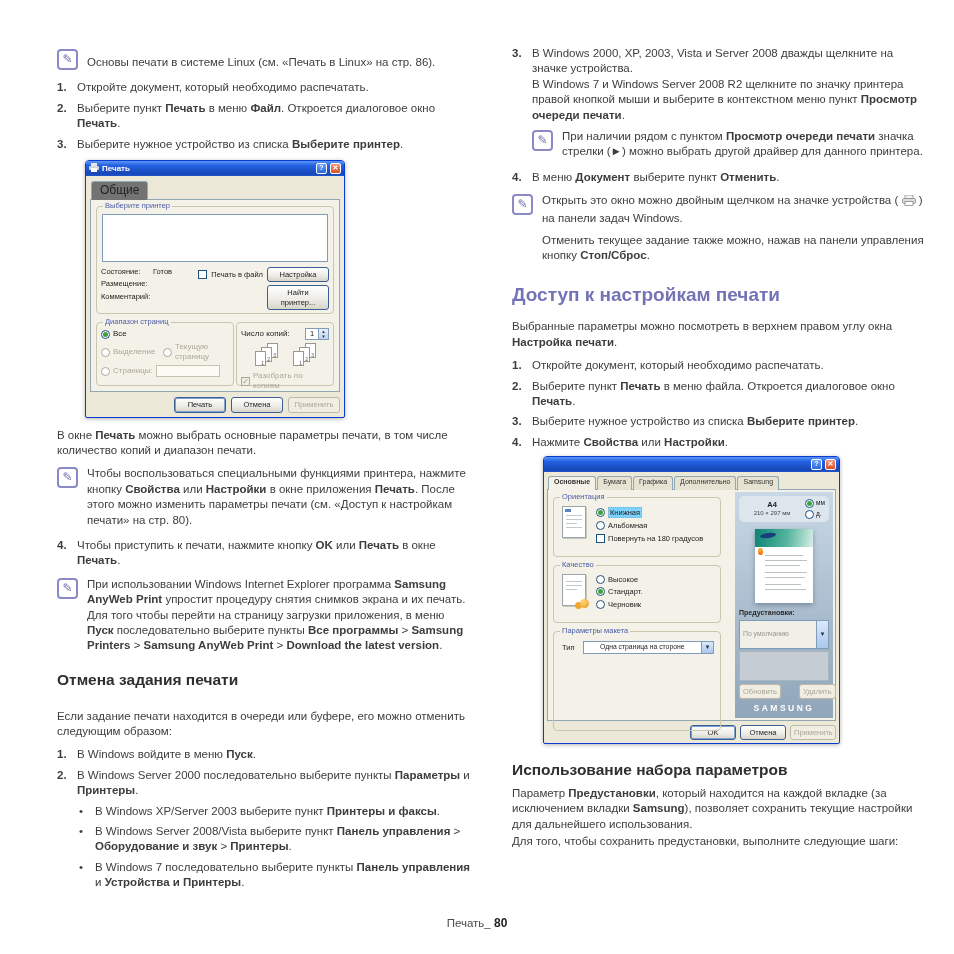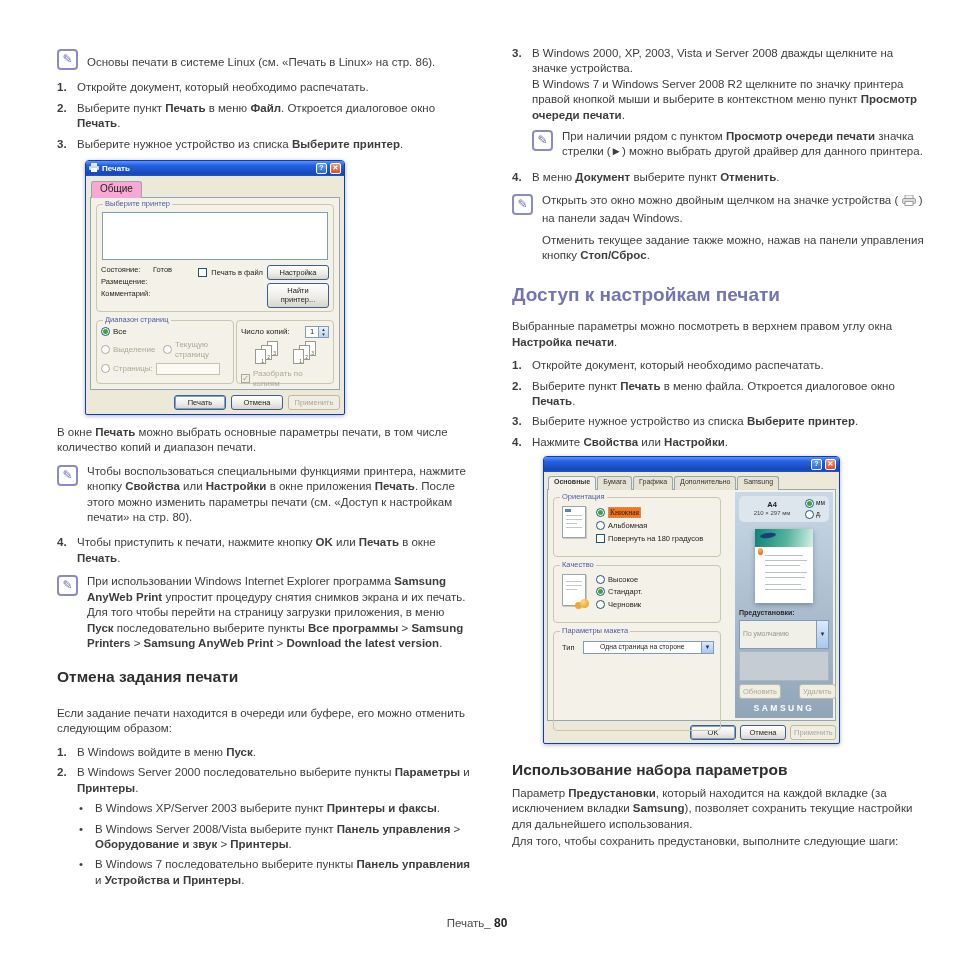--- a/index.html
+++ b/index.html
@@ -43,21 +43,21 @@
   .cb{flex:none;width:9px;height:9px;border:1px solid #1c5180;background:#fff;display:inline-block;box-sizing:border-box;font-size:8px;line-height:7px;text-align:center;}
   .cb.dis{border-color:#aca899;background:#f1efe2;color:#8fa08f;}
   .row{display:flex;align-items:center;gap:3px;}
   .dis-t{color:#aca899;}
   .pbtn{display:inline-block;box-sizing:border-box;text-align:center;background:linear-gradient(#ffffff,#ecebe5 60%,#d8d4c8);border:1px solid #3c5e92;border-radius:3px;font-size:7.5px;padding:2px 3px;color:#222;}
   .pbtn.def{box-shadow:0 0 0 1px #7da2ce inset;}
   .pbtn.dis{border-color:#beb8a8;color:#aca899;background:#f0eee2;box-shadow:none;}
   
   .fig-xp{margin:8px 0 10px 28px;width:258px;font-size:8px;line-height:1.25;}
   .xp-bd{padding:4px;}
-  .xp-tab{display:inline-block;padding:1px 8px 2px;background:#f9a8d4;border:1px solid #91a7b4;border-bottom:0;border-radius:3px 3px 0 0;position:relative;top:1px;margin-left:1px;z-index:1;font-size:10px;}
+  .xp-tab{display:inline-block;padding:1px 8px 2px;background:#737373;border:1px solid #91a7b4;border-bottom:0;border-radius:3px 3px 0 0;position:relative;top:1px;margin-left:1px;z-index:1;font-size:12px;}
   .xp-pn{border:1px solid #91a7b4;background:#f4f2e8;padding:6px 5px 5px;}
   .gb{border:1px solid #c9c7b0;border-radius:4px;position:relative;padding:6px 4px 3px;box-sizing:border-box;background:transparent;}
   .gb>.lg{position:absolute;top:-5px;left:6px;background:#f4f2e8;padding:0 2px;color:#4a5ba6;font-size:7.5px;line-height:1;white-space:nowrap;}
   .xp-list{background:#fff;border:1px solid #7f9db9;height:46px;margin:1px 1px 5px;}
   .xp-meta{display:flex;font-size:7.5px;}
   .xp-meta-l{width:96px;}
   .xp-meta-l .mr{display:flex;margin-bottom:3px;}
   .xp-meta-l .ml{width:52px;}
   .xp-meta-r{flex:1;display:flex;flex-direction:column;gap:3px;}
   .xp-meta-r .r1{display:flex;align-items:center;gap:4px;justify-content:flex-end;}
@@ -84,21 +84,21 @@
   .sm-tab.act{background:#f4f2e8;font-weight:bold;padding-bottom:3px;}
   .sm-pn{border:1px solid #91a7b4;background:#f4f2e8;height:232px;position:relative;box-sizing:border-box;padding:7px 5px 5px;}
   .sm-left{width:168px;}
   .sm-left .gb{margin-bottom:8px;}
   .ico-page{flex:none;width:22px;height:30px;background:#fff;border:1px solid #9aa4ac;box-shadow:1px 1px 0 #c9c9bc;position:relative;}
   .ico-page i{position:absolute;left:3px;right:3px;height:1px;background:#c4c8cc;}
   .ico-page .mk{position:absolute;left:2px;top:2px;width:6px;height:3px;background:#5b7fc4;}
   .ico-quality::after{content:'';position:absolute;right:-4px;bottom:-3px;width:9px;height:9px;border-radius:50%;background:radial-gradient(circle at 35% 30%,#ffd97a,#e8941a);box-shadow:-6px 2px 0 -1px #f0a82c;}
   .gb-inner{display:flex;gap:10px;align-items:flex-start;padding:2px 2px 4px 4px;}
   .sm-opts{display:flex;flex-direction:column;gap:3px;padding-top:1px;}
-  .sel-lab{border:1px dotted #9aa;background:#f97316;padding:0 1px;font-family:Liberation Serif, serif;}
+  .sel-lab{border:1px dotted #9aa;background:#7dd3fc;padding:0 1px;}
   .sm-type{display:flex;align-items:center;gap:8px;padding:3px 2px 0 4px;}
   .dd{flex:1;display:flex;height:13px;border:1px solid #7f9db9;background:#fff;box-sizing:border-box;align-items:center;}
   .dd .dv{flex:1;text-align:center;font-size:6.8px;white-space:nowrap;overflow:hidden;}
   .dd .da{width:11px;align-self:stretch;background:linear-gradient(#dce9fb,#aac7ee);border-left:1px solid #7f9db9;color:#234;font-size:6px;display:flex;align-items:center;justify-content:center;}
   .dd.gray{background:#f0efe8;}
   .dd.gray .dv{color:#9a978c;text-align:left;padding-left:3px;}
   .sm-right{position:absolute;top:2px;right:2px;bottom:2px;width:98px;background:linear-gradient(180deg,#c9d8e6,#8fa5b8);padding:4px;box-sizing:border-box;display:flex;flex-direction:column;}
   .pinfo{background:#dde5ed;border-radius:5px;padding:3px 4px;display:flex;align-items:center;gap:4px;}
   .pinfo .pl{flex:1;text-align:center;}
   .pinfo .sz{font-weight:bold;font-size:7.5px;color:#222;}

